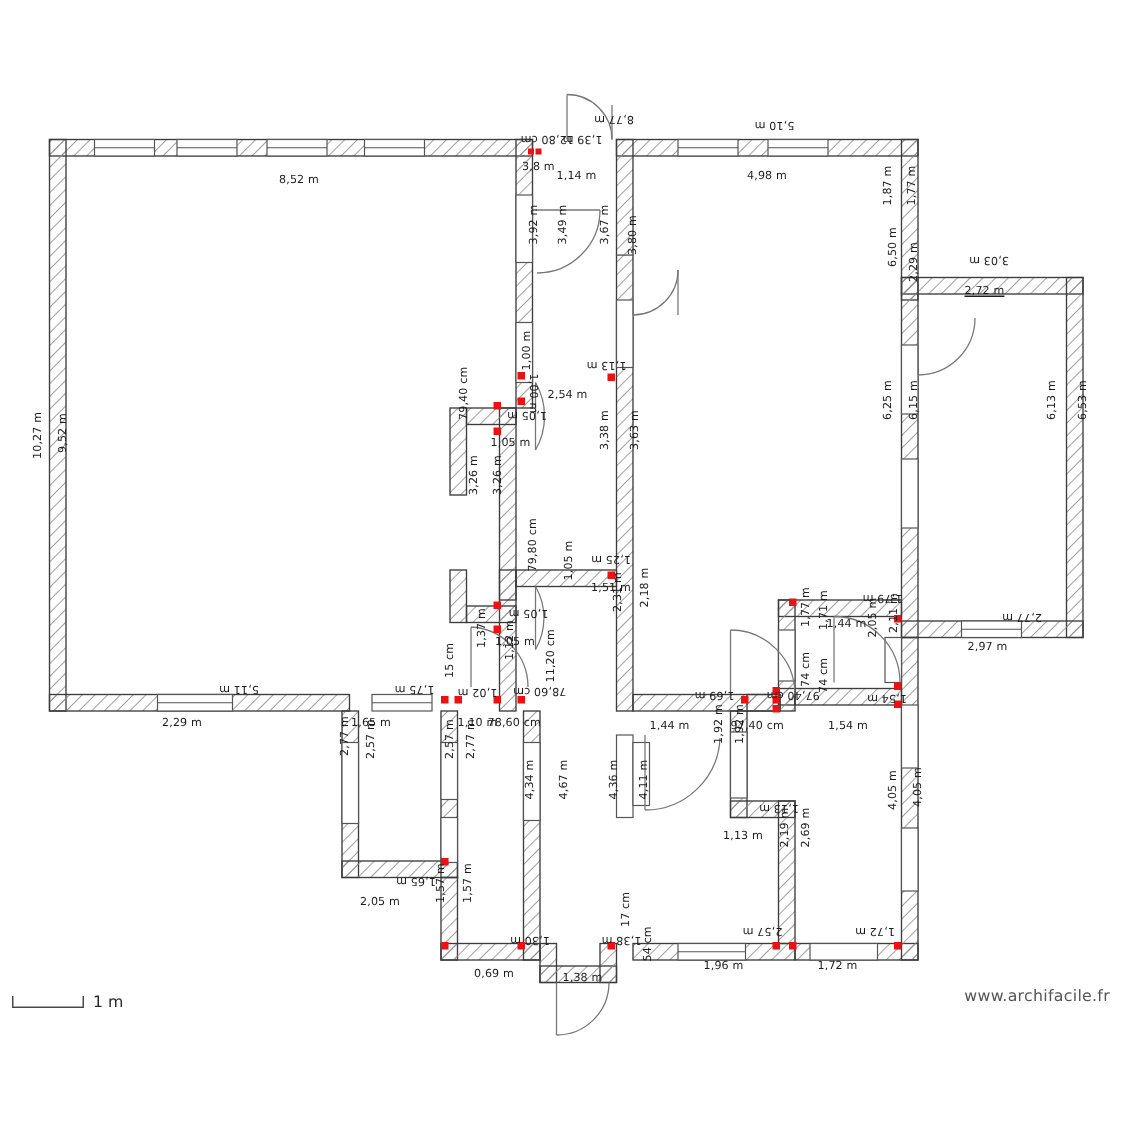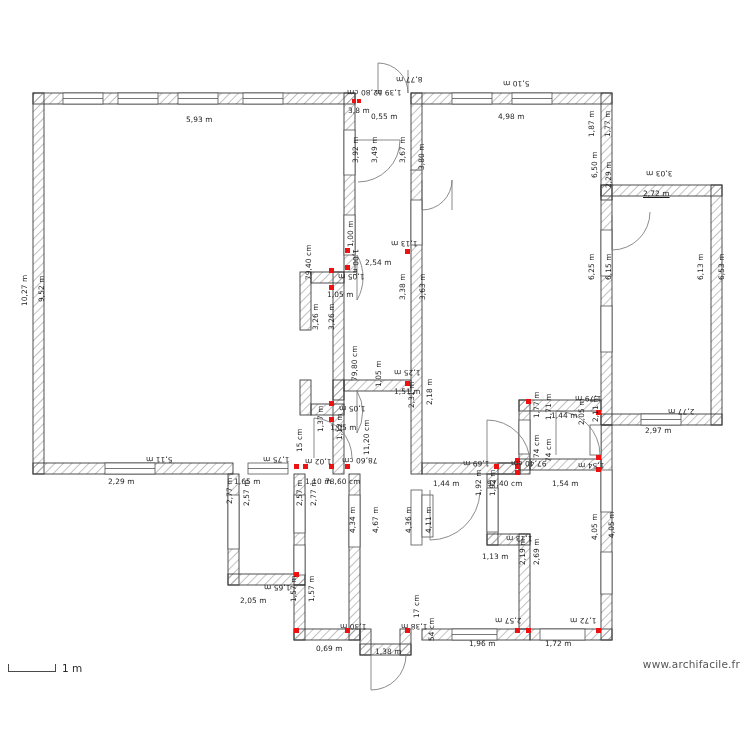--- a/index.html
+++ b/index.html
@@ -244,29 +244,29 @@
       <rect x="596" y="455" width="5" height="5"></rect>
       <rect x="596" y="467" width="5" height="5"></rect>
       <rect x="515" y="458" width="5" height="5"></rect>
       <rect x="515" y="470" width="5" height="5"></rect>
       <rect x="526" y="399" width="5" height="5"></rect>
     </g>
   </svg>
 
   <div id="dim-layer">
       <div class="dim rot180" style="left: 396px; top: 76px;">8,77 m</div>
-      <div class="dim" style="left: 186px; top: 116px;">5,93 m</div>
+      <div class="dim" style="left: 186px; top: 116px;">8,52 m</div>
       <div class="dim vert" style="left: 21px; top: 306px;">10,27 m</div>
       <div class="dim vert" style="left: 38px; top: 302px;">9,52 m</div>
       <div class="dim rot180" style="left: 146px; top: 456px;">5,11 m</div>
       <div class="dim" style="left: 108px; top: 478px;">2,29 m</div>
       <div class="dim rot180" style="left: 375px; top: 89px;">1,39 m</div>
       <div class="dim rot180" style="left: 347px; top: 89px;">12,80 cm</div>
       <div class="dim" style="left: 348px; top: 107px;">3,8 m</div>
-      <div class="dim" style="left: 371px; top: 113px;">0,55 m</div>
+      <div class="dim" style="left: 371px; top: 113px;">1,14 m</div>
       <div class="dim vert" style="left: 352px; top: 163px;">3,92 m</div>
       <div class="dim vert" style="left: 371px; top: 163px;">3,49 m</div>
       <div class="dim vert" style="left: 399px; top: 163px;">3,67 m</div>
       <div class="dim vert" style="left: 418px; top: 170px;">3,80 m</div>
       <div class="dim rot180" style="left: 391px; top: 240px;">1,13 m</div>
       <div class="dim" style="left: 365px; top: 259px;">2,54 m</div>
       <div class="dim vert" style="left: 347px; top: 247px;">1,00 m</div>
       <div class="dim vert180" style="left: 359px; top: 249px;">1,00 m</div>
       <div class="dim rot180" style="left: 338px; top: 273px;">1,05 m</div>
       <div class="dim" style="left: 327px; top: 291px;">1,05 m</div>

